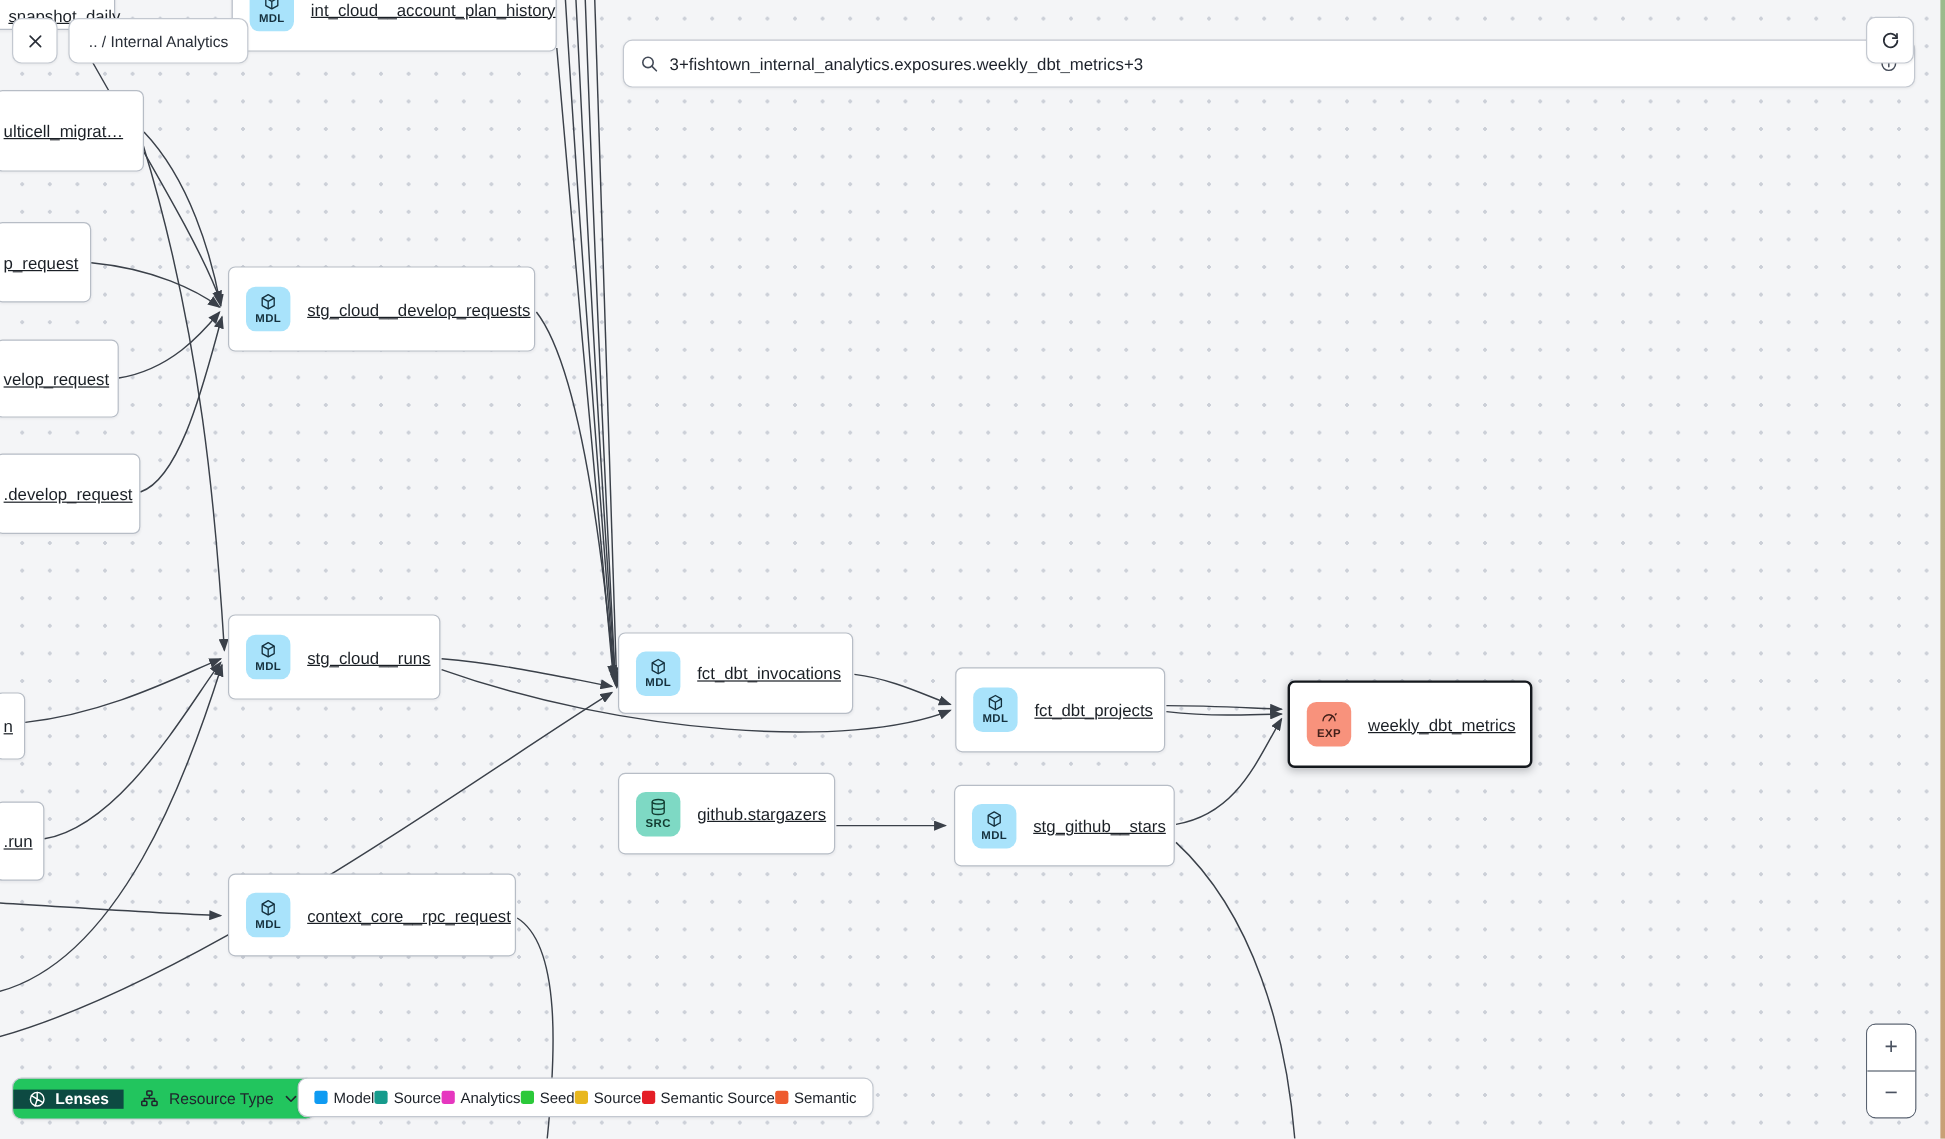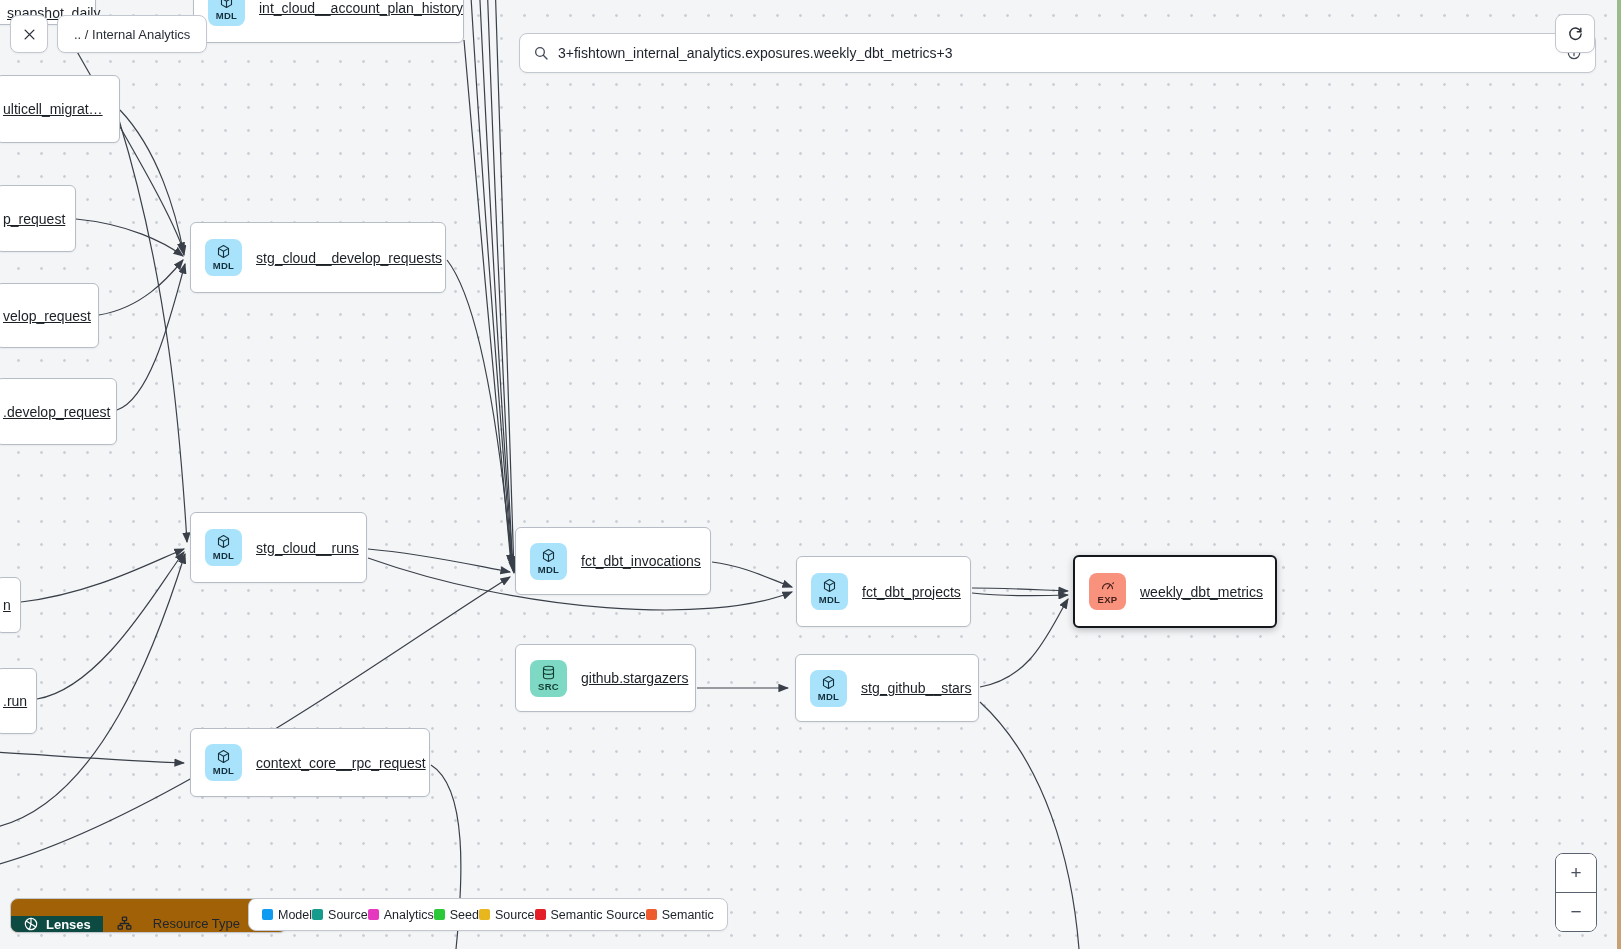--- a/index.html
+++ b/index.html
@@ -17,21 +17,21 @@
   #edges{position:absolute;left:0;top:0;pointer-events:none;}
   .edge{fill:none;stroke:#3a4049;stroke-width:1.2px;}
 
   
   .node{
     position:absolute;background:#fff;border:1px solid #b7bdc6;border-radius:6px;
     display:flex;align-items:center;gap:14px;padding:0 14px;box-sizing:border-box;
     color:#1b2026;font-size:14px;white-space:nowrap;cursor:pointer;
     box-shadow:0 1px 2px rgba(22,26,33,.05);
   }
-  .node.selected{border:2px solid #14181d;box-shadow:0 2px 7px rgba(20,24,31,.28);}
+  .node.selected{border:2px solid #14181d;box-shadow:0 2px 7px rgba(20,24,31,.28);margin-top:12px;}
   .node.cut-top{align-items:flex-end;padding-bottom:3px;}
   .node.cut-left{padding-left:6px;}
   .nlabel{pointer-events:none;text-decoration:underline;}
   .badge{
     width:37px;height:37px;border-radius:8px;flex:none;
     display:flex;flex-direction:column;align-items:center;justify-content:center;gap:1px;
     font-size:9.5px;font-weight:bold;letter-spacing:.3px;
   }
   .badge svg{width:15px;height:15px;display:block;}
   .badge.MDL{background:#a9e3fb;color:#15303d;}
@@ -48,26 +48,26 @@
   #breadcrumb{left:57px;top:15px;height:38px;padding:0 16px;font-size:13px;cursor:pointer;}
   #searchbar{left:519px;top:14px;width:1077px;height:40px;justify-content:flex-start;padding:0 13px;gap:9px;margin-top:19px;}
   #search-input{
     flex:1;border:none;outline:none;font-family:inherit;font-size:14px;color:#1d222b;background:transparent;padding:0;
   }
   #refresh-btn{left:1555px;top:14px;width:40px;height:39px;cursor:pointer;}
   .icon{display:block;}
 
   
   #lens-control{
-    position:absolute;left:10px;top:898px;height:33px;display:flex;align-items:flex-end;
-    border:1px solid #c3c8d0;border-radius:8px;overflow:hidden;background:#a16207;
+    position:absolute;left:10px;top:898px;height:33px;display:flex;align-items:center;
+    border:1px solid #c3c8d0;border-radius:8px;overflow:hidden;background:#22c55e;
     box-shadow:0 1px 2px rgba(0,0,0,.05);
   }
   #lens-seg{display:flex;align-items:center;gap:7px;padding:0 12px;background:#0d4a42;color:#fff;font-size:13px;font-weight:bold;cursor:pointer;}
-  #rt-seg{display:flex;align-items:center;gap:20px;padding:0 13px;font-size:13px;color:#20252d;cursor:pointer;}
+  #rt-seg{display:flex;align-items:center;gap:8px;padding:0 13px;font-size:13px;color:#20252d;cursor:pointer;}
   #legend{
     position:absolute;left:248px;top:898px;height:33px;display:flex;align-items:center;
     padding:0 13px;background:#fff;border:1px solid #c3c8d0;border-radius:8px;box-sizing:border-box;
     font-size:12.5px;color:#1c2128;box-shadow:0 1px 2px rgba(0,0,0,.05);
   }
   .leg-item{display:flex;align-items:center;gap:5px;}
   .leg-sw{width:11px;height:11px;border-radius:2px;flex:none;}
 
   #zoomctl{
     position:absolute;left:1555px;top:853px;width:40px;height:77px;

